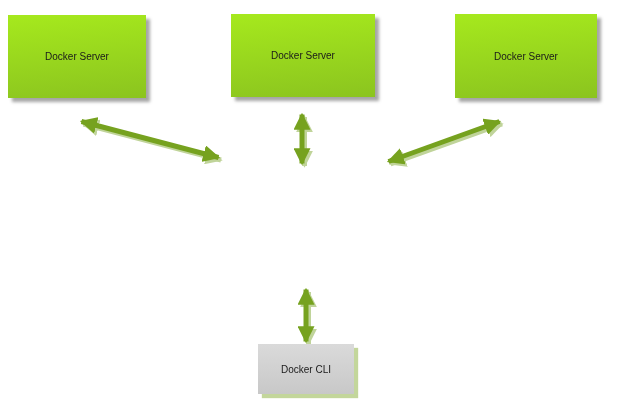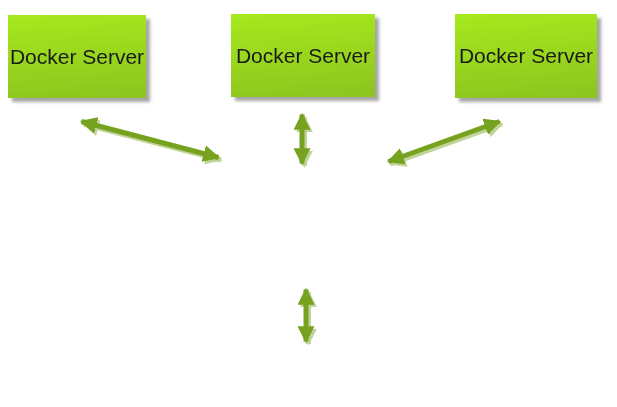--- a/index.html
+++ b/index.html
@@ -16,21 +16,21 @@
   }
   .canvas {
     position: absolute;
     inset: 0;
   }
   .node {
     position: absolute;
     display: flex;
     align-items: center;
     justify-content: center;
-    font-size: 21px;
+    font-size: 10px;
     color: var(--text, #1a1a1a);
     text-align: center;
   }
   .server-box {
     background: linear-gradient(175deg, var(--server-gradient-top, #a6e91d), var(--server-gradient-bottom, #8bc41f));
     box-shadow: 4px 4px 3px rgba(0,0,0,0.35);
   }
   .server-1 { left: 8px;   top: 15px; width: 138px; height: 83px; }
   .server-2 { left: 231px; top: 14px; width: 144px; height: 83px; }
   .server-3 { left: 455px; top: 14px; width: 142px; height: 84px; }
@@ -94,14 +94,17 @@
 
   <div class="node server-box server-2">
     <span>Docker Server</span>
   </div>
 
   <div class="node server-box server-3">
     <span>Docker Server</span>
   </div>
 
 
+  <div class="node cli-box">
+    <span>Docker CLI</span>
+  </div>
 
 </div>
 
 </body></html>

